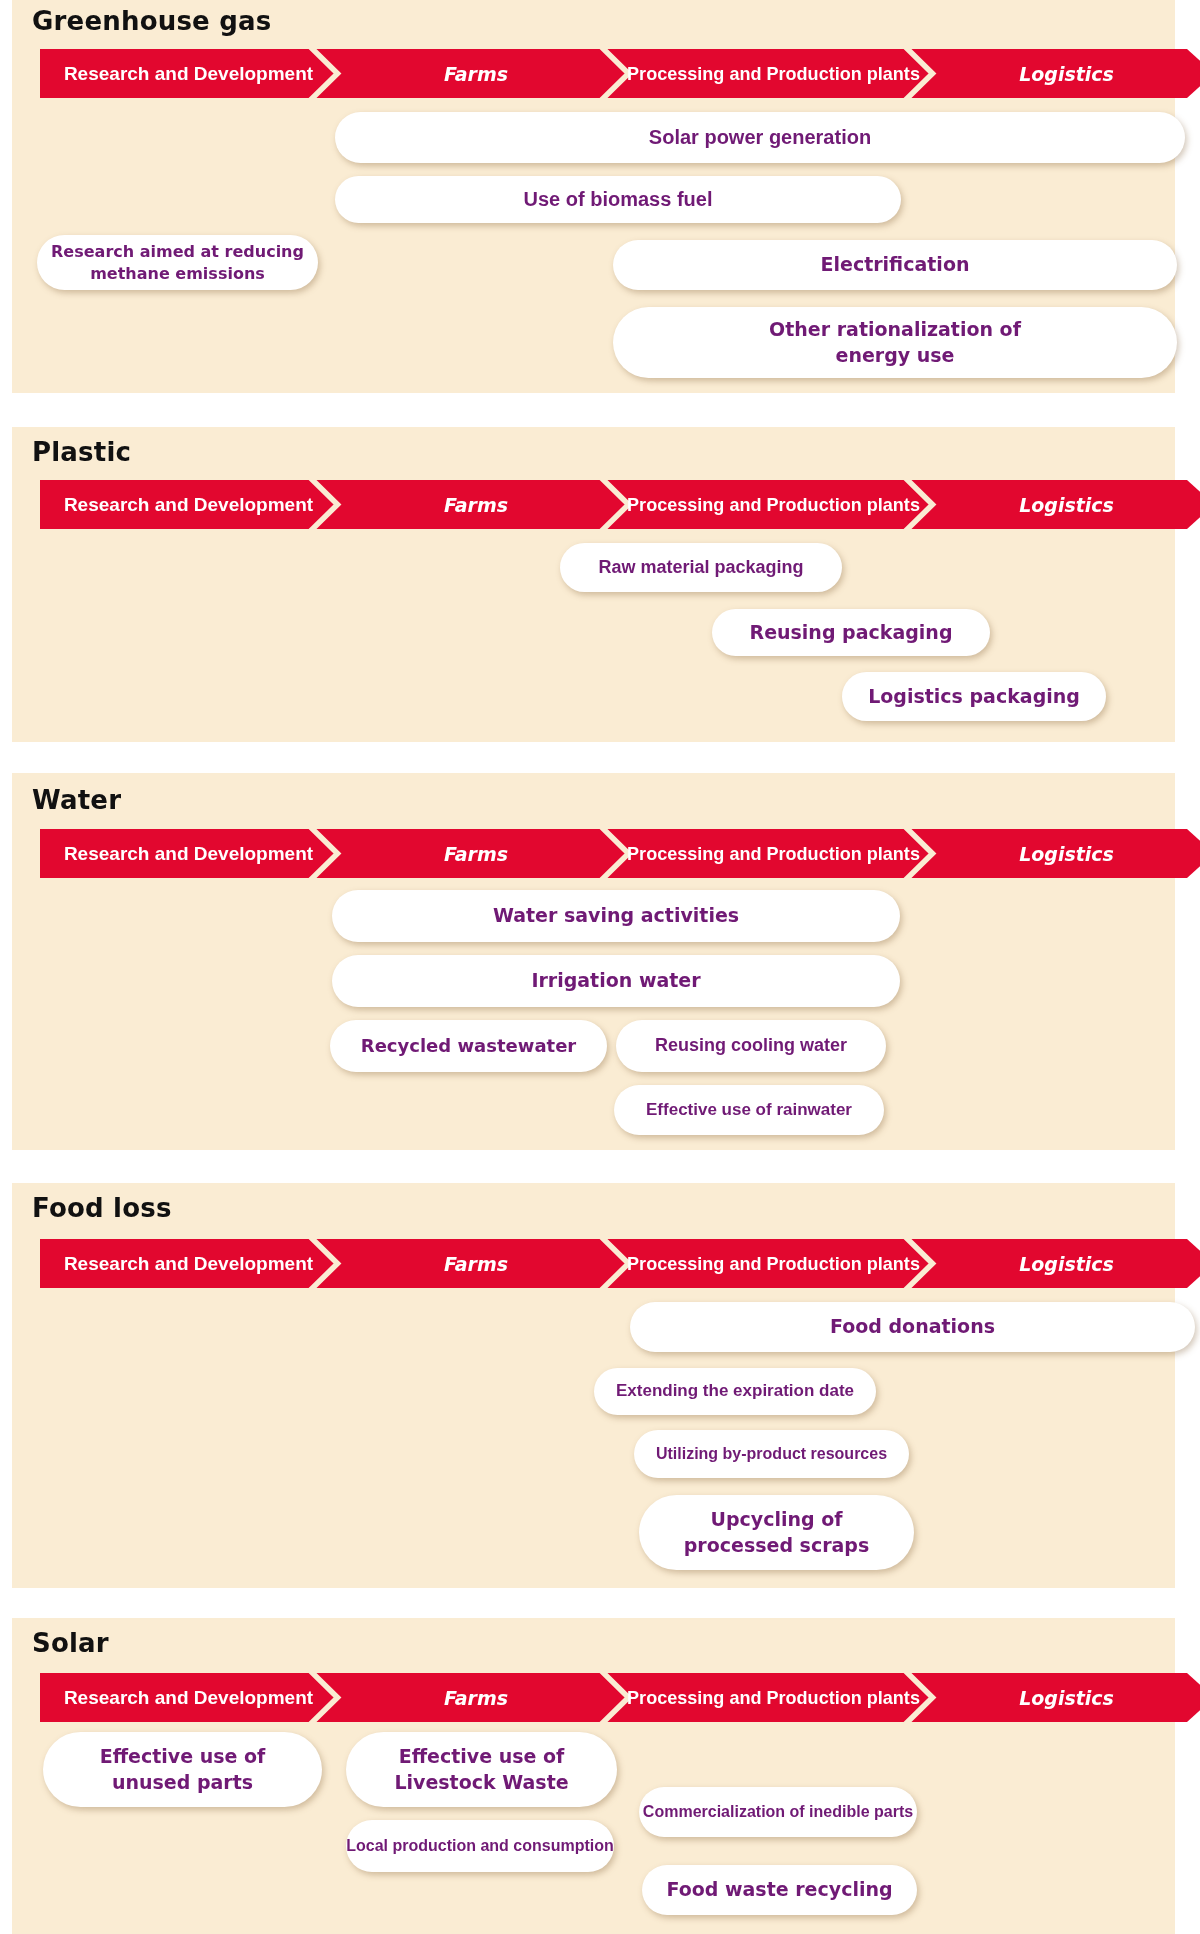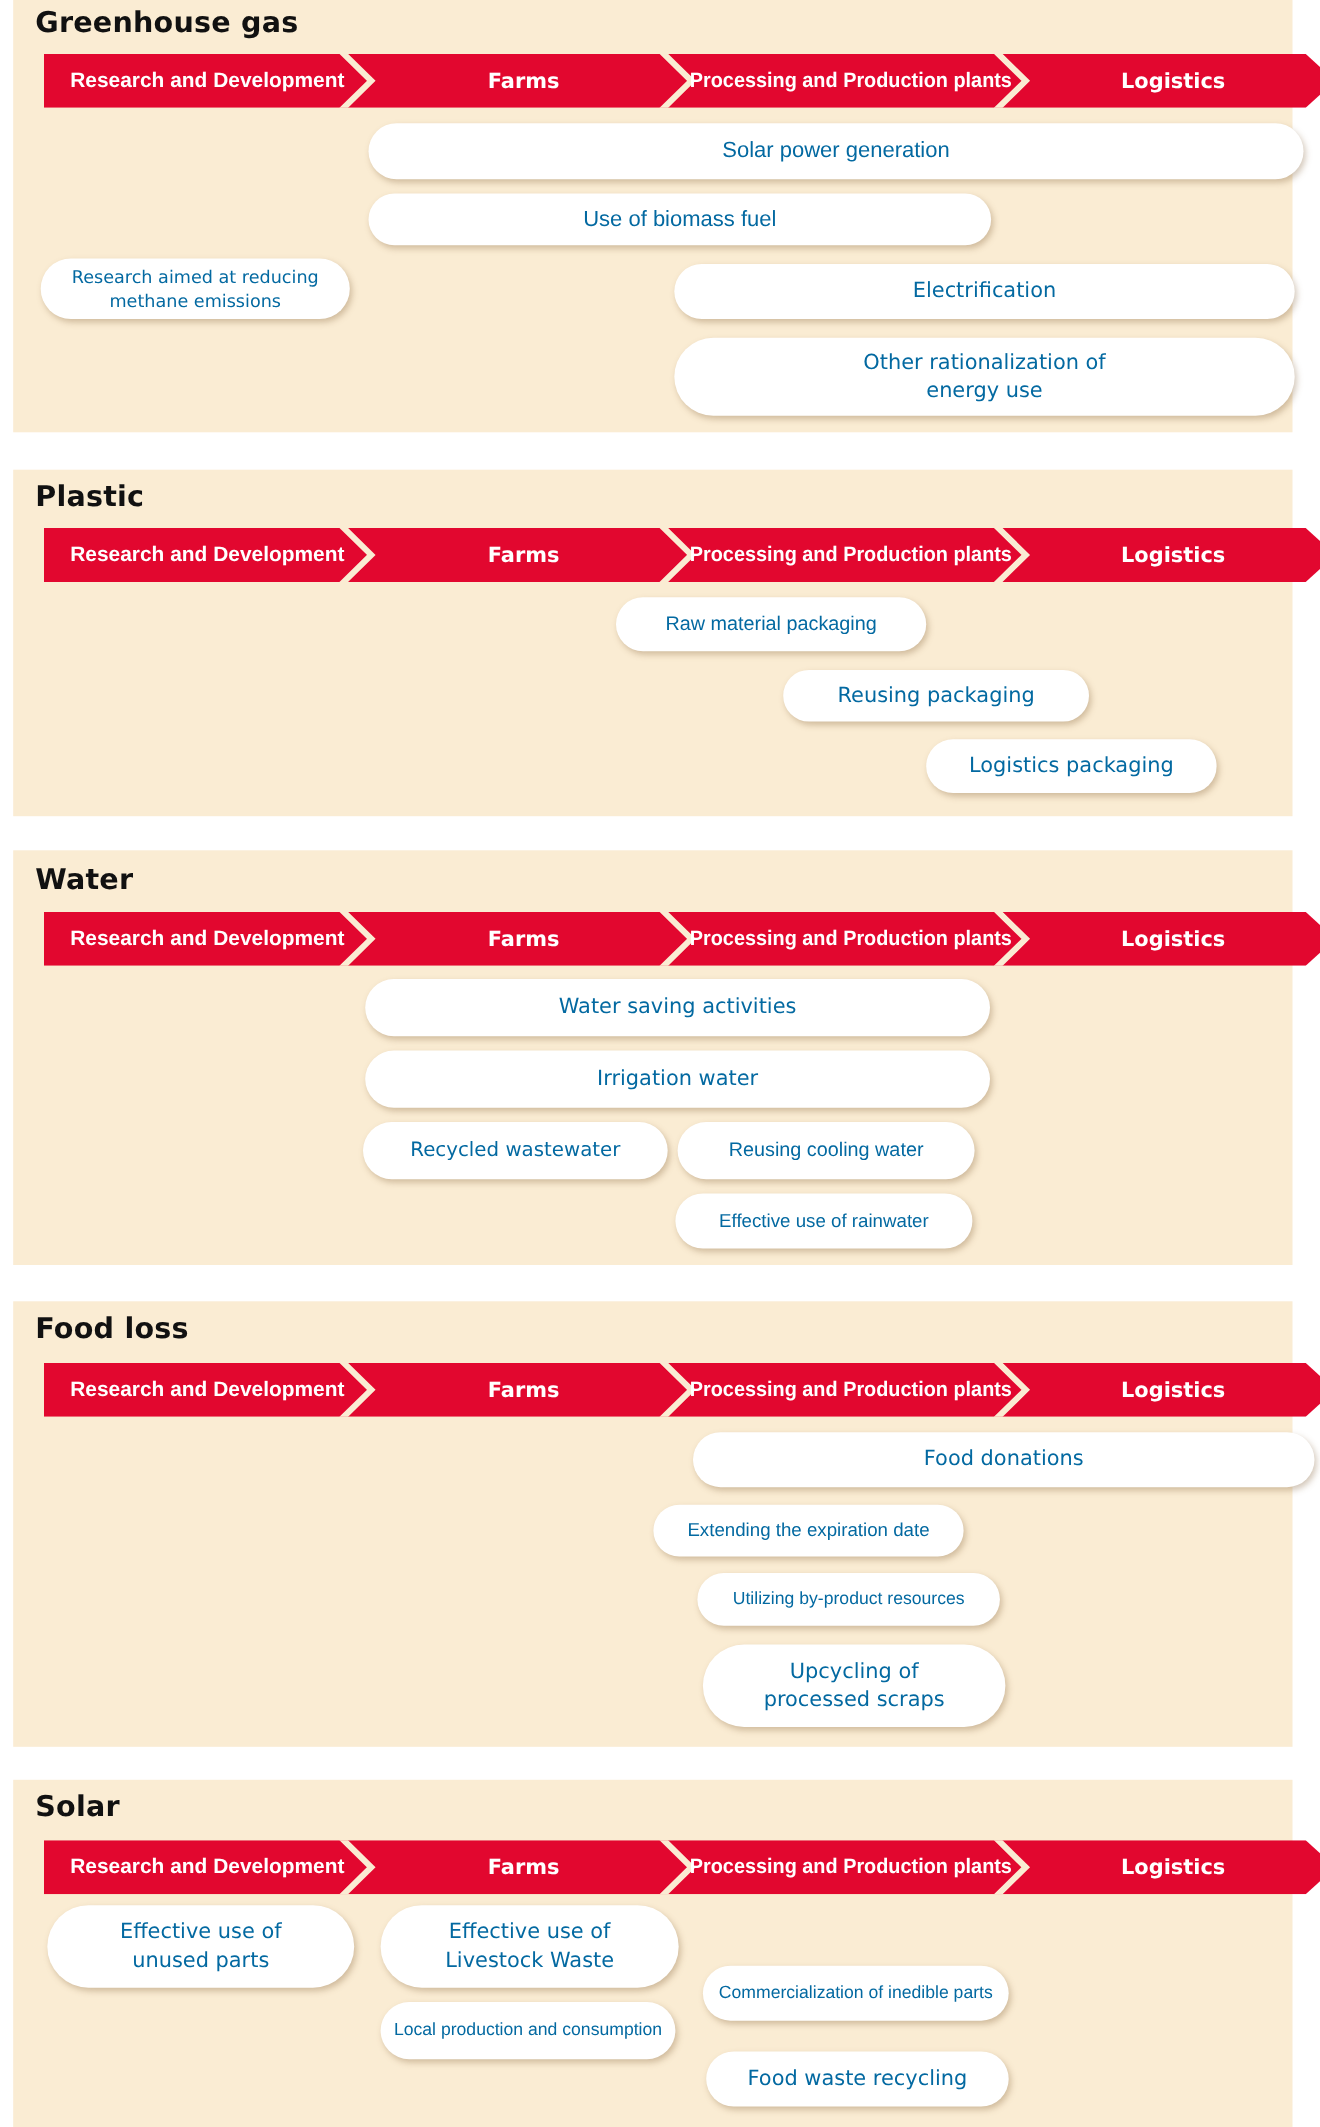--- a/index.html
+++ b/index.html
@@ -13,26 +13,26 @@
     font-size:26px;font-weight:bold;color:#111111;letter-spacing:.2px;
     font-family:"DejaVu Sans",sans-serif;white-space:nowrap;
   }
   .arrowwrap{position:absolute;left:28px;width:1174px;height:49px;}
   .arrow-svg{position:absolute;left:0;top:0;display:block;}
   .stage-label{
     position:absolute;top:0;height:49px;display:flex;align-items:center;justify-content:center;
     color:#ffffff;font-weight:bold;font-size:19px;white-space:nowrap;
   }
   .stage-cond{font-family:"Liberation Sans",sans-serif;}
-  .stage-wide{font-family:"DejaVu Sans",sans-serif;}
+  .stage-wide{font-family:"DejaVu Sans",sans-serif;font-style:italic;}
   .squeeze{transform:scaleX(.95);transform-origin:center;}
   .pill{
     position:absolute;background:#ffffff;border-radius:999px;
     display:flex;align-items:center;justify-content:center;text-align:center;
-    color:#0369a1;font-weight:normal;
+    color:#701a75;font-weight:bold;
     box-shadow:2px 3px 6px rgba(130,95,55,.35);
     white-space:pre-line;line-height:1.32;
   }
   .wide{font-family:"DejaVu Sans",sans-serif;}
   .cond{font-family:"Liberation Sans",sans-serif;}
   .f16{font-size:16px;}
   .f17{font-size:17px;}
   .f18{font-size:18px;}
   .f19{font-size:19px;}
   .f20{font-size:20px;}

